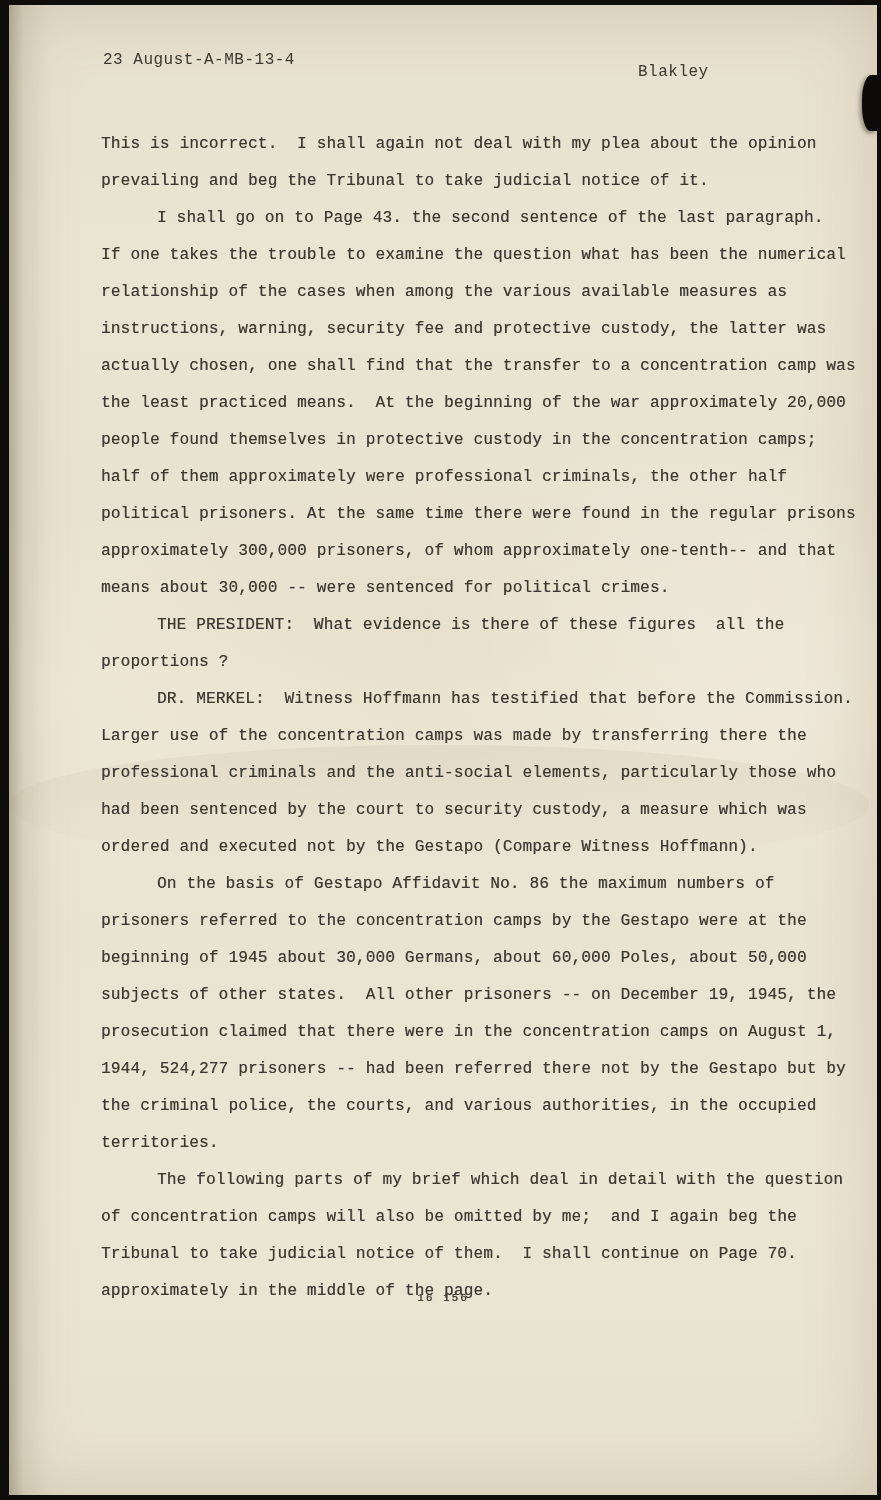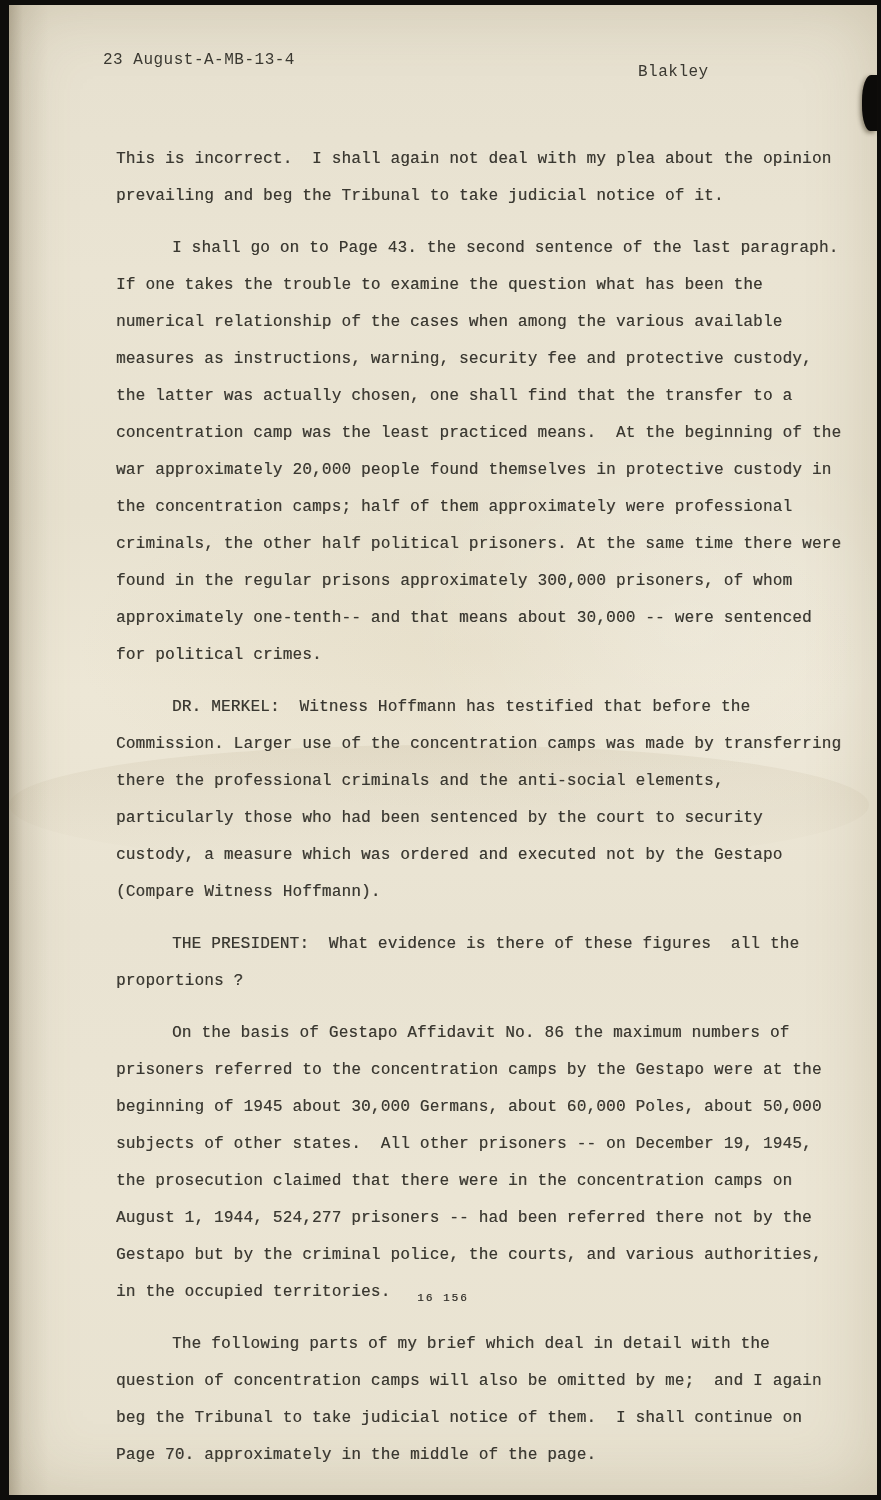--- a/index.html
+++ b/index.html
@@ -73,21 +73,21 @@
   .doc-body {
     position: absolute;
     top: 121px;
     left: 92px;
     width: 760px;
     font-size: 16px;
     line-height: 37px;
     letter-spacing: 0.2px;
   }
   .para {
-    margin: 15px;
+    margin: 0;
     white-space: pre-wrap;
     text-shadow: 0.4px 0.3px 0.6px rgba(58,56,49,0.55);
   }
   .para.indent {
     text-indent: 56px;
   }
   .doc-footer {
     position: absolute;
     left: 0;
     right: 0;
@@ -109,22 +109,22 @@
   <div class="scan-smudge"></div>
 
   <header class="doc-header">
     <span class="doc-ref">23 August-A-MB-13-4</span>
     <span class="doc-reporter">Blakley</span>
   </header>
 
   <main class="doc-body">
     <p class="para">This is incorrect.  I shall again not deal with my plea about the opinion prevailing and beg the Tribunal to take judicial notice of it.</p>
     <p class="para indent">I shall go on to Page 43. the second sentence of the last paragraph.  If one takes the trouble to examine the question what has been the numerical relationship of the cases when among the various available measures as instructions, warning, security fee and protective custody, the latter was actually chosen, one shall find that the transfer to a concentration camp was the least practiced means.  At the beginning of the war approximately 20,000 people found themselves in protective custody in the concentration camps; half of them approximately were professional criminals, the other half political prisoners. At the same time there were found in the regular prisons approximately 300,000 prisoners, of whom approximately one-tenth-- and that means about 30,000 -- were sentenced for political crimes.</p>
+    <p class="para indent">THE PRESIDENT:  What evidence is there of these figures  all the proportions ?</p>
     <p class="para indent">DR. MERKEL:  Witness Hoffmann has testified that before the Commission. Larger use of the concentration camps was made by transferring there the professional criminals and the anti-social elements, particularly those who had been sentenced by the court to security custody, a measure which was ordered and executed not by the Gestapo (Compare Witness Hoffmann).</p>
-    <p class="para indent">THE PRESIDENT:  What evidence is there of these figures  all the proportions ?</p>
     <p class="para indent">On the basis of Gestapo Affidavit No. 86 the maximum numbers of prisoners referred to the concentration camps by the Gestapo were at the beginning of 1945 about 30,000 Germans, about 60,000 Poles, about 50,000 subjects of other states.  All other prisoners -- on December 19, 1945, the prosecution claimed that there were in the concentration camps on August 1, 1944, 524,277 prisoners -- had been referred there not by the Gestapo but by the criminal police, the courts, and various authorities, in the occupied territories.</p>
     <p class="para indent">The following parts of my brief which deal in detail with the question of concentration camps will also be omitted by me;  and I again beg the Tribunal to take judicial notice of them.  I shall continue on Page 70. approximately in the middle of the page.</p>
   </main>
 
   <footer class="doc-footer">
     <span>16 156</span>
   </footer>
 
 </div>
 

